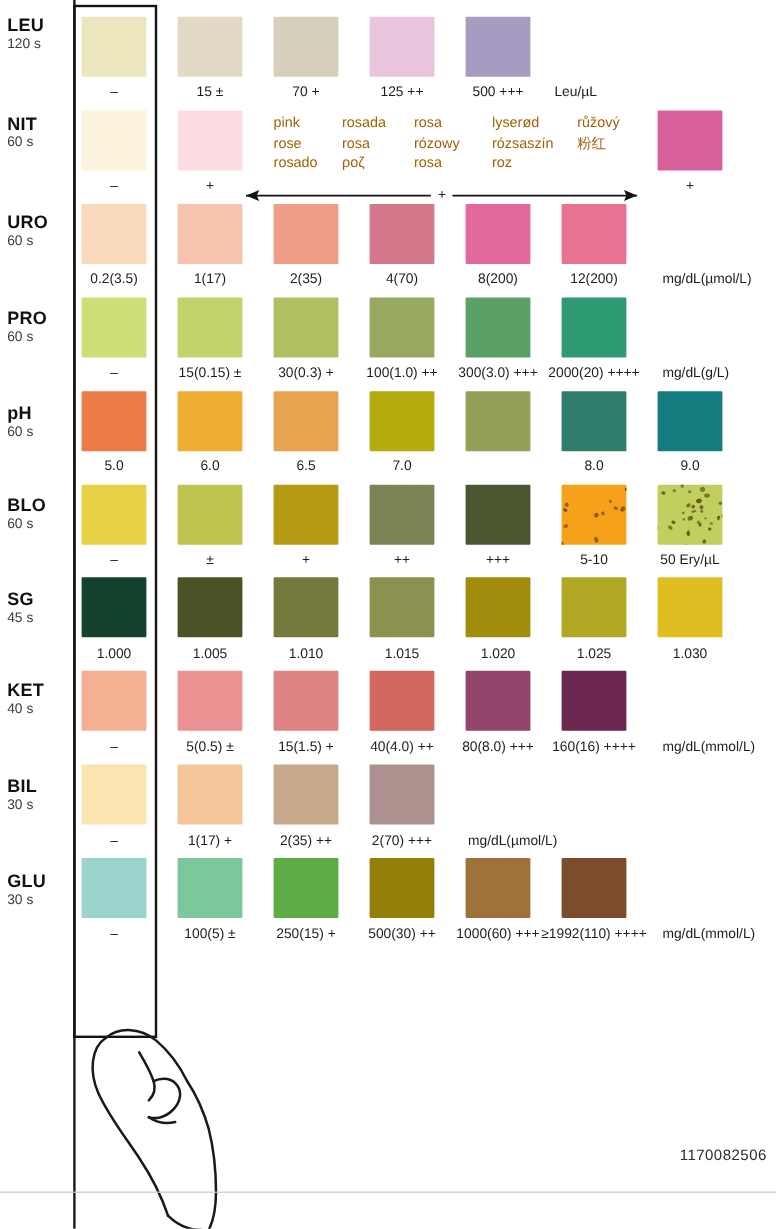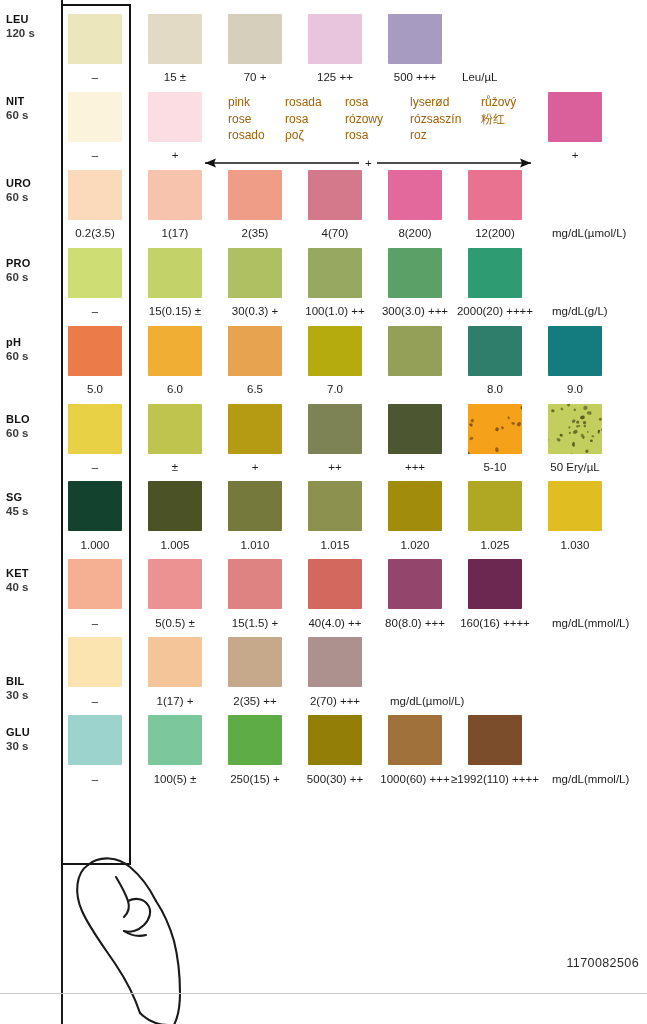--- a/index.html
+++ b/index.html
@@ -37,29 +37,29 @@
   
   .rowlabel {
     position: absolute;
     left: 6px;
     width: 56px;
     text-align: left;
     line-height: 1.05;
   }
   .rowlabel .nm {
     display: block;
-    font-size: 11px;
+    font-size: 15px;
     font-weight: bold;
     color: #111111;
     letter-spacing: .2px;
   }
   .rowlabel .tm {
     display: block;
     font-size: 11.5px;
-    font-weight: bold;
+    font-weight: normal;
     color: #3a3a3a;
     margin-top: 1px;
   }
 
   
   .patch {
     position: absolute;
     width: 54px; height: 50px;
     border-radius: 1px;
   }
@@ -366,21 +366,21 @@
       <div class="patch" style="left: 308px; top: 559px; background: rgb(211, 104, 95);"></div>
       <div class="patch" style="left: 388px; top: 559px; background: rgb(148, 69, 108);"></div>
       <div class="patch" style="left: 468px; top: 559px; background: rgb(108, 40, 80);"></div>
       <div class="cap ctr" style="left: 38px; width: 114px; top: 618px;">–</div>
       <div class="cap ctr" style="left: 118px; width: 114px; top: 618px;">5(0.5) ±</div>
       <div class="cap ctr" style="left: 198px; width: 114px; top: 618px;">15(1.5) +</div>
       <div class="cap ctr" style="left: 278px; width: 114px; top: 618px;">40(4.0) ++</div>
       <div class="cap ctr" style="left: 358px; width: 114px; top: 618px;">80(8.0) +++</div>
       <div class="cap ctr" style="left: 438px; width: 114px; top: 618px;">160(16) ++++</div>
       <div class="cap lft" style="left: 552px; top: 618px;">mg/dL(mmol/L)</div>
-      <div class="rowlabel" style="top: 648px; margin-top: 28px;">
+      <div class="rowlabel" style="top: 648px;">
         <span class="nm">BIL</span>
         <span class="tm">30 s</span>
       </div>
       <div class="patch" style="left: 68px; top: 637px; background: rgb(251, 228, 176);"></div>
       <div class="patch" style="left: 148px; top: 637px; background: rgb(244, 197, 152);"></div>
       <div class="patch" style="left: 228px; top: 637px; background: rgb(198, 168, 138);"></div>
       <div class="patch" style="left: 308px; top: 637px; background: rgb(173, 145, 143);"></div>
       <div class="cap ctr" style="left: 38px; width: 114px; top: 696px;">–</div>
       <div class="cap ctr" style="left: 118px; width: 114px; top: 696px;">1(17) +</div>
       <div class="cap ctr" style="left: 198px; width: 114px; top: 696px;">2(35) ++</div>

